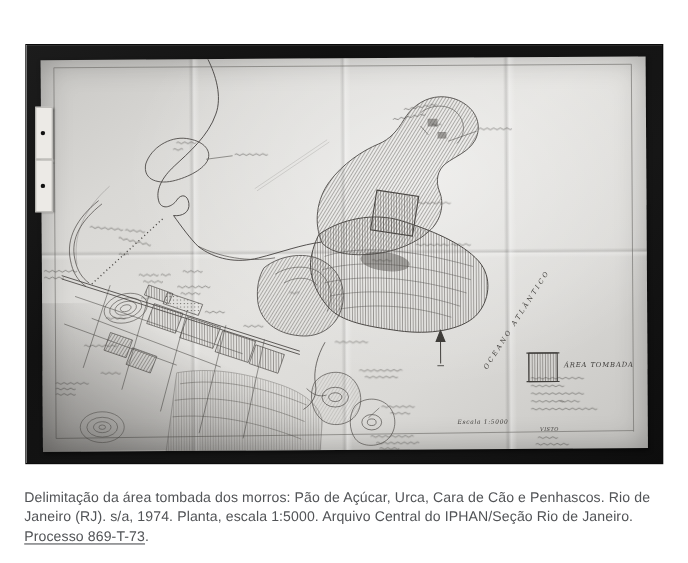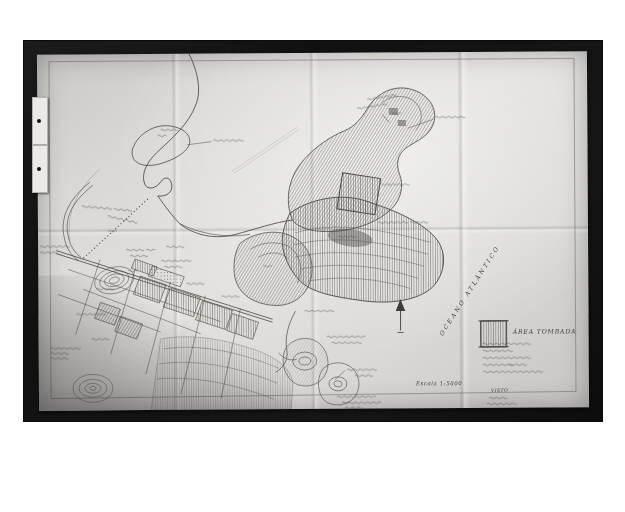--- a/index.html
+++ b/index.html
@@ -232,13 +232,14 @@
           <use href="#sq2" x="450" y="346"></use>
             <use href="#sq3" x="448" y="352"></use>
         </g>
       </svg>
     </div>
 
     <div class="tab t1"></div>
     <div class="tab t2"></div>
   </div>
 
+  <p class="caption"><span>Delimitação da área tombada dos morros: Pão de Açúcar, Urca, Cara de Cão e Penhascos. Rio de Janeiro (RJ). s/a, 1974. Planta, escala 1:5000. Arquivo Central do IPHAN/Seção Rio de Janeiro. </span><span class="uline">Processo 869-T-73</span><span>.</span></p>
 </div>
 
 </body></html>

